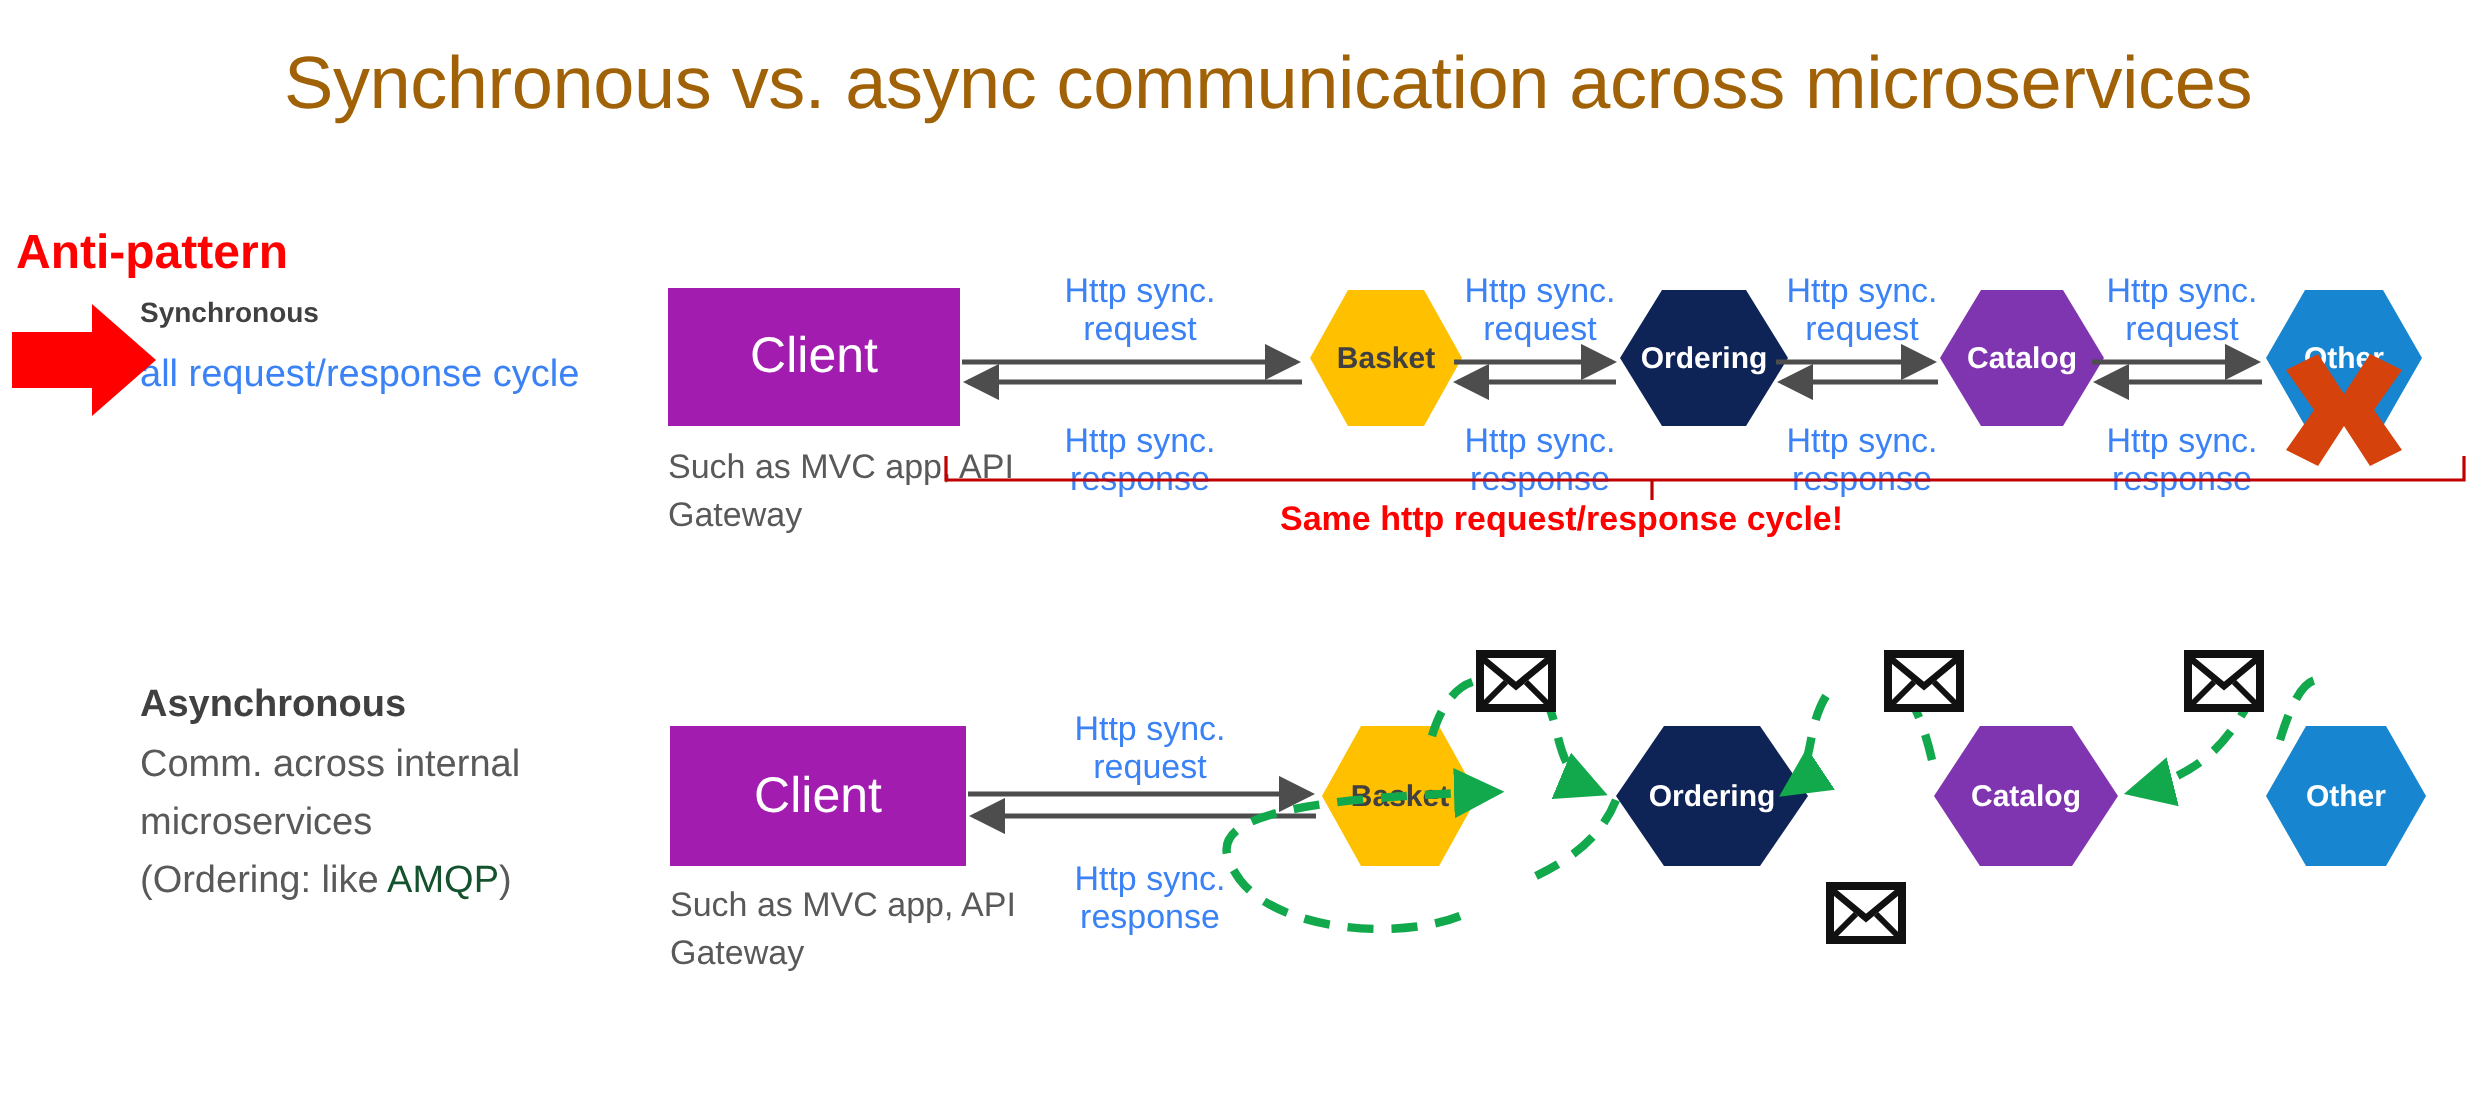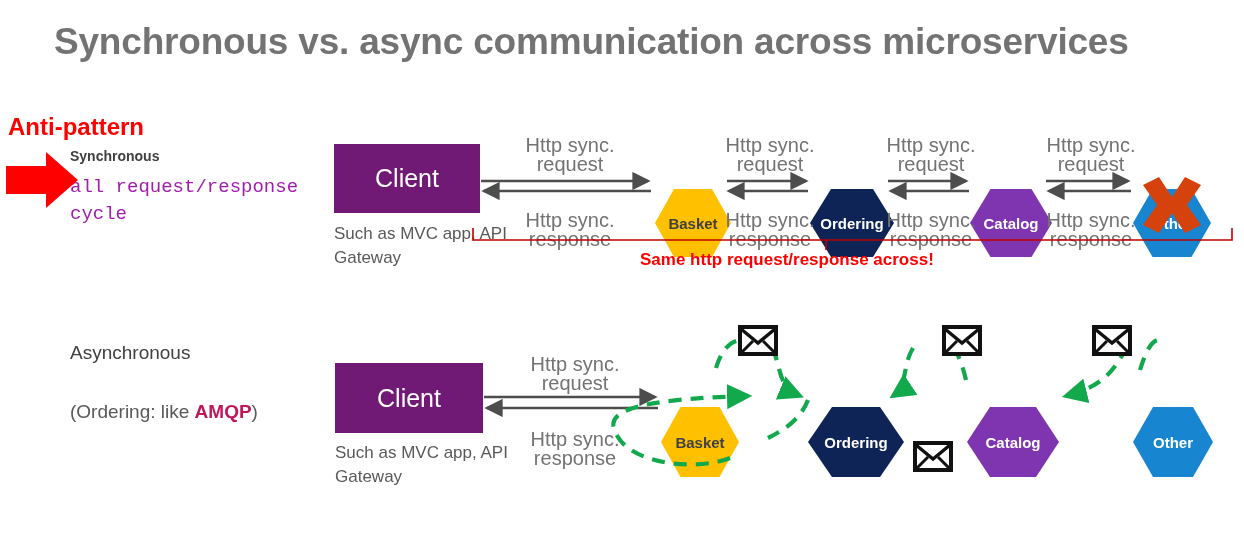--- a/index.html
+++ b/index.html
@@ -1,67 +1,67 @@
 <!DOCTYPE html>
 <html><head>
 <meta charset="utf-8">
 <style>
   html,body{margin:0;padding:0;background:#ffffff;}
   body{width:1244px;height:552px;position:relative;overflow:hidden;
        font-family:"Liberation Sans","DejaVu Sans",sans-serif;}
   .abs{position:absolute;}
 
   
-  #title{left:54px;top:18px;width:1160px;font-size:37px;font-weight:700;
-         color:#737373;letter-spacing:-0.2px;line-height:48px;white-space:nowrap;}
+  #title{left:54px;top:18px;width:1160px;font-size:37px;font-weight:400;
+         color:#a16207;letter-spacing:-0.2px;line-height:48px;white-space:nowrap;text-align:center;}
 
   
   #anti-pattern{left:8px;top:113px;font-size:24px;font-weight:bold;color:#FF0000;}
   #sync-title{left:70px;top:148px;font-size:14px;font-weight:bold;color:#404040;}
-  #sync-desc{left:70px;top:174px;font-size:19px;color:#a21caf;line-height:27px;width:260px;font-family:Liberation Mono, monospace;}
-  #async-title{left:70px;top:342px;font-size:19px;font-weight:normal;color:#404040;}
+  #sync-desc{left:70px;top:174px;font-size:19px;color:#3b82f6;line-height:27px;width:260px;}
+  #async-title{left:70px;top:342px;font-size:19px;font-weight:bold;color:#404040;}
   #async-desc{left:70px;top:368px;font-size:19px;color:#595959;line-height:29px;width:275px;}
-  #async-desc b{font-weight:bold;color:#be185d;}
-
-  
-  .client-box{background:#701a75;color:#ffffff;font-size:25px;font-weight:400;
+  #async-desc b{font-weight:normal;color:#14532d;}
+
+  
+  .client-box{background:#a21caf;color:#ffffff;font-size:25px;font-weight:400;
               display:flex;align-items:center;justify-content:center;}
   #client-top{left:334px;top:144px;width:146px;height:69px;}
   #client-bot{left:335px;top:363px;width:148px;height:70px;}
   .client-note{font-size:17px;color:#595959;line-height:24px;width:180px;}
   #client-note-top{left:334px;top:222px;}
   #client-note-bot{left:335px;top:441px;}
 
   
   .hex{display:flex;align-items:center;justify-content:center;
        font-size:15px;font-weight:bold;text-align:center;
-       clip-path:polygon(25% 0%,75% 0%,100% 50%,75% 100%,25% 100%,0% 50%);margin-top:44px;}
+       clip-path:polygon(25% 0%,75% 0%,100% 50%,75% 100%,25% 100%,0% 50%);}
   .hex span{pointer-events:none;}
 
   
-  .httplbl{font-size:20px;color:#737373;text-align:center;line-height:19px;width:110px;}
+  .httplbl{font-size:17px;color:#3b82f6;text-align:center;line-height:19px;width:110px;}
 
   
   #cycle-caption{left:640px;top:250px;font-size:17px;font-weight:bold;color:#FF0000;white-space:nowrap;}
 
   
   #overlay{left:0;top:0;width:1244px;height:552px;pointer-events:none;}
 </style>
 </head>
 <body>
 
 <div class="abs" id="title">Synchronous vs. async communication across microservices</div>
 
 <div class="abs" id="anti-pattern">Anti-pattern</div>
 
 <div class="abs" id="sync-title">Synchronous</div>
 <div class="abs" id="sync-desc">all request/response cycle</div>
 
 <div class="abs" id="async-title">Asynchronous</div>
-<div class="abs" id="async-desc"><br><span>(Ordering: like </span><b>AMQP</b><span>)</span></div>
+<div class="abs" id="async-desc"><span>Comm. across internal microservices</span><br><span>(Ordering: like </span><b>AMQP</b><span>)</span></div>
 
 <div class="abs client-box" id="client-top">Client</div>
 <div class="abs client-note" id="client-note-top">Such as MVC app, API Gateway</div>
 
 <div class="abs client-box" id="client-bot">Client</div>
 <div class="abs client-note" id="client-note-bot">Such as MVC app, API Gateway</div>
 
 <div class="abs hex" style="left:655px;top:145px;width:76px;height:68px;background:#FFC000;color:#404040;">
   <span>Basket</span>
   </div>
@@ -99,21 +99,21 @@
   <span>Http sync.</span><br>
   <span>response</span></div>
 
 <div class="abs httplbl" style="left:1036px;top:136px;">
   <span>Http sync.</span><br>
   <span>request</span></div>
 <div class="abs httplbl" style="left:1036px;top:211px;">
   <span>Http sync.</span><br>
   <span>response</span></div>
 
-<div class="abs" id="cycle-caption">Same http request/response  across!</div>
+<div class="abs" id="cycle-caption">Same http request/response  cycle!</div>
 
 <div class="abs hex" style="left:661px;top:363px;width:78px;height:70px;background:#FFC000;color:#404040;">
   <span>Basket</span>
   </div>
 
 <div class="abs hex" style="left:808px;top:363px;width:96px;height:70px;background:#0E2356;color:#ffffff;">
   <span>Ordering</span>
   </div>
 
 <div class="abs hex" style="left:967px;top:363px;width:92px;height:70px;background:#7F34B0;color:#ffffff;">

